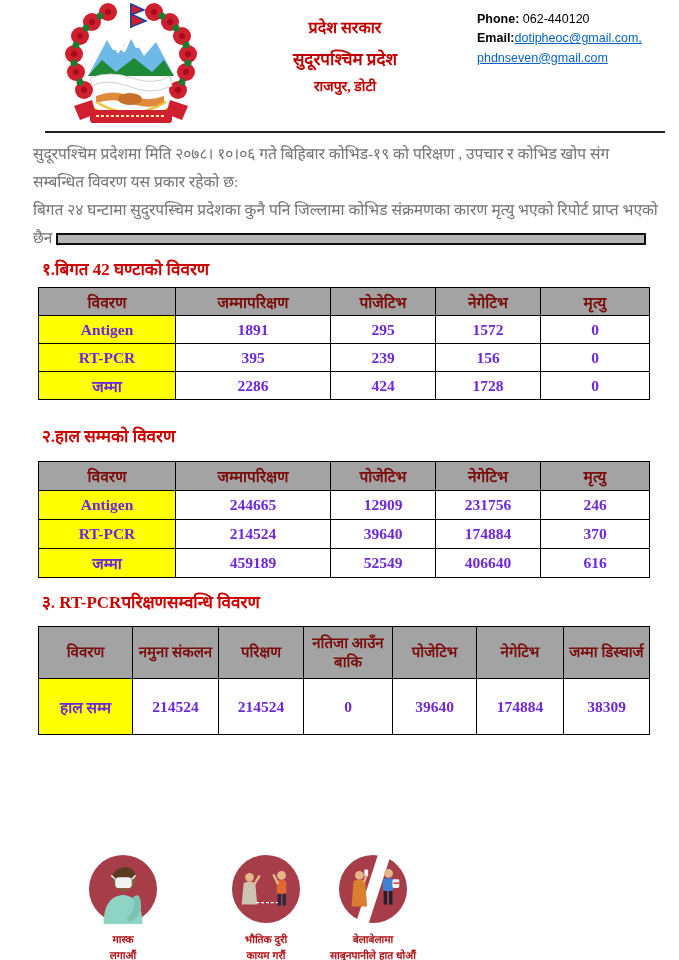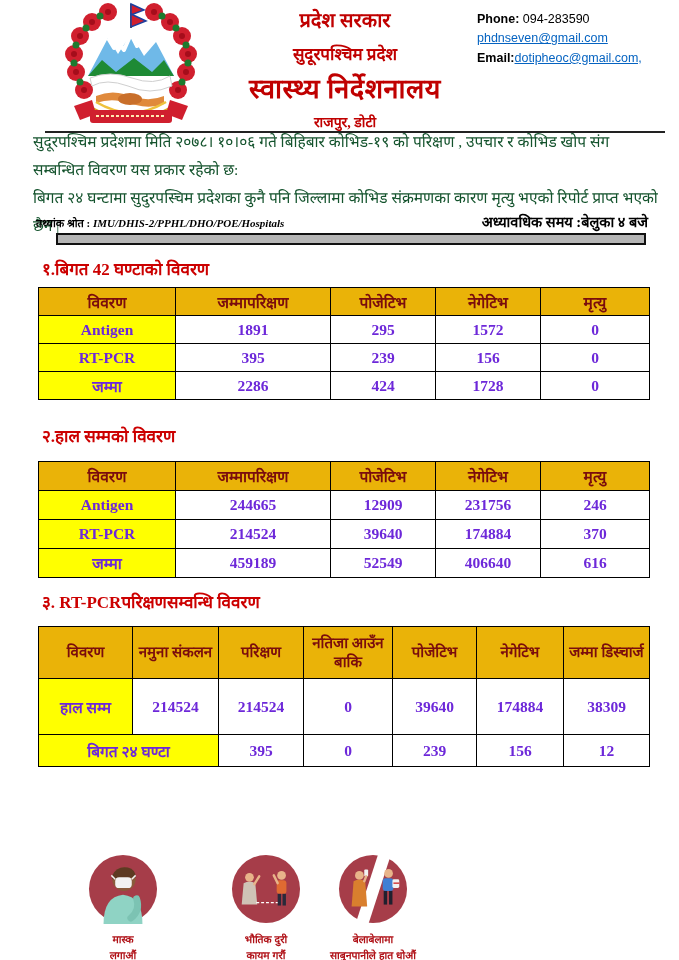--- a/index.html
+++ b/index.html
@@ -6,43 +6,43 @@
   body { background:#e8e8e8; font-family:"Liberation Serif", serif; }
   .page {
     position:relative; width:679px; height:960px; background:#ffffff;
     margin:0 auto; overflow:hidden;
   }
 
   
   .header { position:absolute; top:0; left:0; width:679px; height:130px; }
   .logo { position:absolute; left:58px; top:2px; width:146px; height:126px; }
   .head-center { position:absolute; left:205px; top:4px; width:280px; text-align:center; color:#c00000; }
-  .hc-line1 { font-size:20px; font-weight:bold; margin-top:2px; }
+  .hc-line1 { font-size:16px; font-weight:bold; margin-top:12px; }
   .hc-line2 { font-size:17px; font-weight:bold; margin-top:9px; }
   .hc-line3 { font-size:16px; font-weight:bold; margin-top:8px; }
   .hc-line4 { font-size:27px; font-weight:bold; margin-top:4px; letter-spacing:0.5px; }
   .hc-line5 { font-size:14px; font-weight:bold; margin-top:6px; }
   .head-right { position:absolute; left:477px; top:10px; width:198px; font-family:"Liberation Sans", sans-serif; font-size:12.5px; line-height:1.55; color:#000; }
   .head-right .lbl { font-weight:bold; }
   .head-right a { color:#0563c1; text-decoration:underline; cursor:pointer; }
   .head-rule { position:absolute; top:131px; left:45px; width:620px; height:0; border-top:2px solid #222; }
 
   
-  .intro-para { position:absolute; top:128px; left:33px; width:625px; color:#14532d; font-size:15.5px; line-height:1.8; }
+  .intro-para { position:absolute; top:140px; left:33px; width:625px; color:#737373; font-size:15.5px; line-height:1.8; }
   .source-row { position:absolute; top:211px; left:36px; width:612px; display:flex; justify-content:space-between; align-items:baseline; }
   .source-left { font-size:11px; color:#000; font-weight:bold; }
   .source-left i { font-weight:bold; font-style:italic; font-size:11px; }
   .updated-time { font-size:14.5px; font-weight:bold; color:#000; }
   .thick-bar { position:absolute; top:233px; left:56px; width:590px; height:12px; background:#b5b5b5; border:2px solid #111; }
 
   
   .sec-title { position:absolute; left:42px; color:#cc0000; font-weight:bold; font-size:17px; }
   .data-table { position:absolute; left:38px; width:611px; border-collapse:collapse; table-layout:fixed; }
   .data-table th, .data-table td { border:1.8px solid #000; text-align:center; vertical-align:middle; padding:1px 2px; }
-  .data-table th { background:#eab308; color:#7a0d0d; font-weight:bold; font-size:15.5px; }
+  .data-table th { background:#a3a3a3; color:#7a0d0d; font-weight:bold; font-size:15.5px; }
   .data-table td { font-weight:bold; font-size:15.5px; color:#6d28d9; }
   .data-table td.lbl { background:#ffff00; }
   .lbl-red { color:#cc1111; font-weight:normal; }
   .lbl-maroon { color:#7a0d0d; }
   .lbl-black { color:#000; font-weight:bold; }
   .t5 tr { height:28px; }
   .t5b tr { height:29px; }
   .t7 tr.hdr { height:52px; }
   .t7 tr.r1 { height:56px; }
   .t7 tr.r2 { height:32px; }
@@ -134,52 +134,44 @@
           <path d="M130,104 L112,98 L108,112 L124,118 Z" fill="#d01f2e"></path>
           <rect x="32" y="108" width="82" height="13" rx="3" fill="#d01f2e"></rect>
           <line x1="38" y1="114" x2="108" y2="114" stroke="#ffe9b0" stroke-width="2" stroke-dasharray="3,2"></line>
         </g>
       </svg>
     </div>
 
     <div class="head-center">
       <div class="hc-line1">प्रदेश  सरकार</div>
       <div class="hc-line2">सुदूरपश्चिम  प्रदेश</div>
-      <div class="hc-line4">स्वास्थ्य निर्देशनालय</div>
       <div class="hc-line5">राजपुर, डोटी</div>
     </div>
 
     <div class="head-right">
       <div>
         <span class="lbl">Phone:</span>
-        <span>094-283590</span>
+        <span>062-440120</span>
+      </div>
+      <div>
+        <span class="lbl">Email:</span><a>dotipheoc@gmail.com,</a>
       </div>
       <div>
         <a>phdnseven@gmail.com</a>
       </div>
-      <div>
-        <span class="lbl">Email:</span><a>dotipheoc@gmail.com,</a>
-      </div>
     </div>
   </div>
 
   <div class="head-rule"></div>
 
   <div class="intro-para">
     <span>सुदूरपश्चिम प्रदेशमा मिति २०७८। १०।०६ गते  बिहिबार कोभिड-१९ को परिक्षण , उपचार र कोभिड खोप   संग सम्बन्धित विवरण यस प्रकार रहेको छ:</span><br>
     <span>बिगत २४ घन्टामा सुदुरपस्चिम प्रदेशका कुनै पनि जिल्लामा कोभिड संक्रमणका कारण मृत्यु भएको रिपोर्ट प्राप्त भएको छैन |</span>
   </div>
 
-  <div class="source-row">
-    <span class="source-left">
-      <span>तथ्यांक श्रोत :</span>
-      <i>IMU/DHIS-2/PPHL/DHO/POE/Hospitals</i>
-    </span>
-    <span class="updated-time">अध्यावधिक समय :बेलुका ४ बजे</span>
-  </div>
 
   <div class="thick-bar"></div>
 
   <h2 class="sec-title" style="top:257px;">१.बिगत 42 घण्टाको विवरण</h2>
 
   <table class="data-table t5" style="top:287px;">
     <colgroup>
         <col style="width:137px">
         <col style="width:155px">
         <col style="width:105px">
@@ -284,28 +276,20 @@
     </tr>
     <tr class="r1">
       <td class="lbl lbl-maroon">हाल सम्म</td>
       <td>214524</td>
       <td>214524</td>
       <td>0</td>
       <td>39640</td>
       <td>174884</td>
       <td>38309</td>
     </tr>
-    <tr class="r2">
-      <td class="lbl lbl-maroon" colspan="2">बिगत २४ घण्टा</td>
-      <td>395</td>
-      <td>0</td>
-      <td>239</td>
-      <td>156</td>
-      <td>12</td>
-    </tr>
   </tbody>
     </table>
 
   <div class="foot-item" style="left:78px; top:854px; width:90px;">
     <svg viewBox="0 0 72 72" width="70" height="70">
       <circle cx="36" cy="36" r="35" fill="#a63d49"></circle>
       <path d="M16,72 Q16,44 36,42 Q56,44 56,72 Z" fill="#8fd3c4"></path>
       <path d="M44,66 Q54,58 50,46" stroke="#7cc3b3" stroke-width="7" fill="none" stroke-linecap="round"></path>
       <circle cx="37" cy="26" r="12" fill="#8a5a3b"></circle>
       <path d="M25,22 Q30,12 41,14 Q49,16 49,24 L25,26 Z" fill="#5d3a22"></path>

